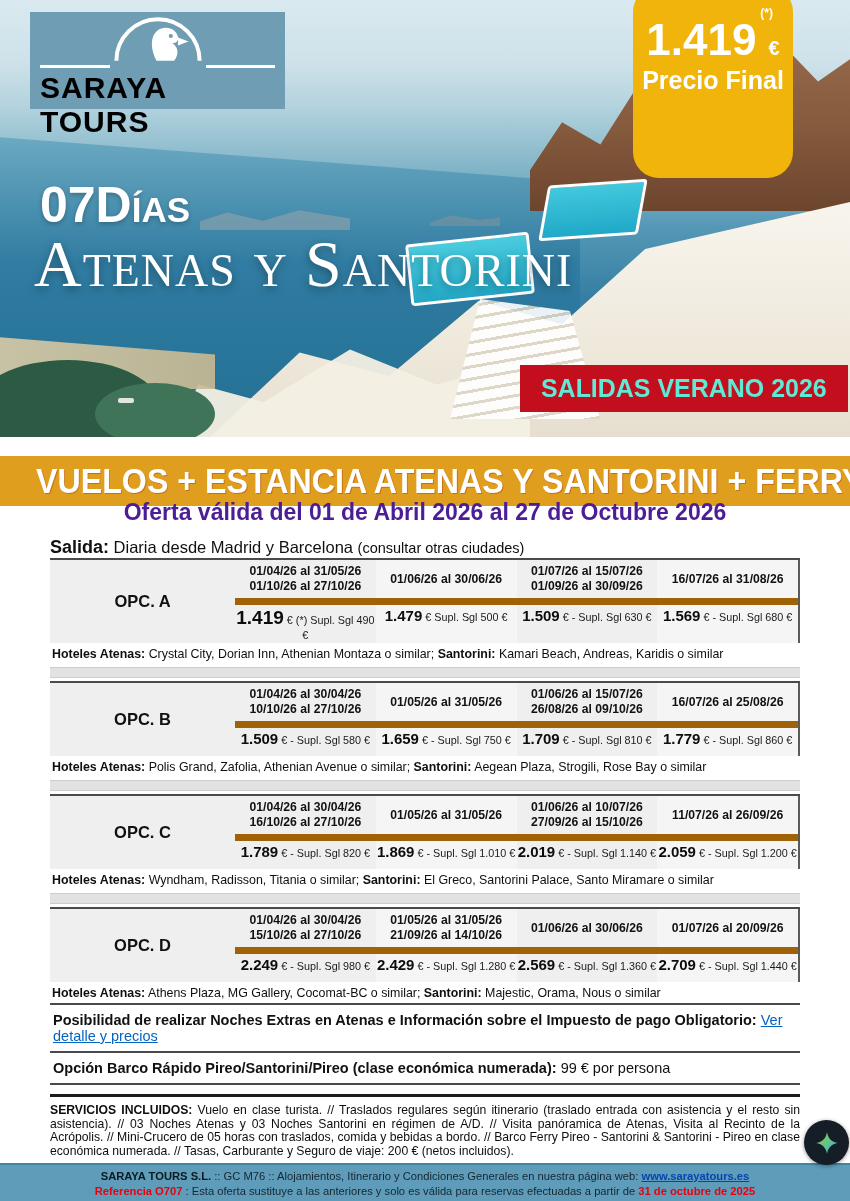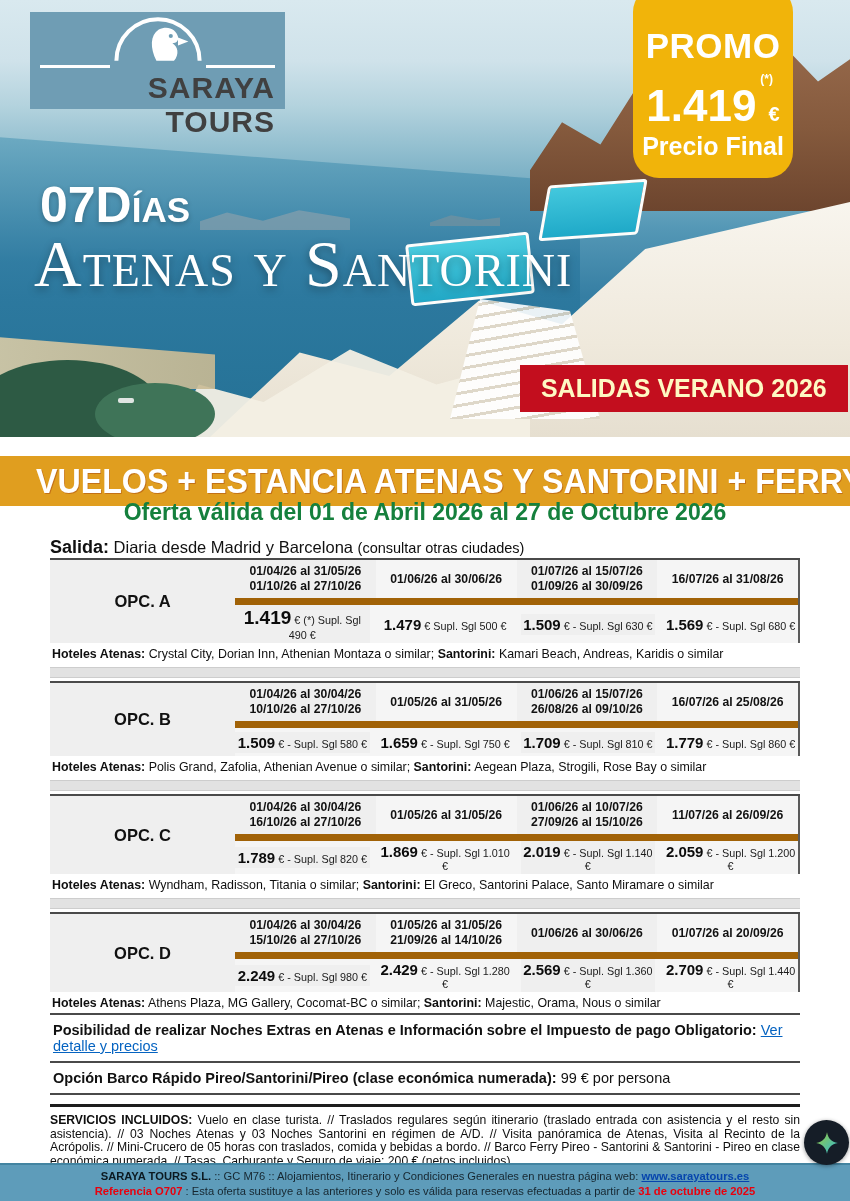--- a/index.html
+++ b/index.html
@@ -38,67 +38,67 @@
         background:linear-gradient(90deg,#d9cba6,#c9ba93);clip-path:polygon(0 28%,100% 52%,100% 100%,0 100%);opacity:.9;}
   .hero .green1{position:absolute;left:-25px;bottom:-18px;width:185px;height:95px;background:#2d5a44;border-radius:50%;}
   .hero .green2{position:absolute;left:95px;bottom:-8px;width:120px;height:62px;background:#3f7458;border-radius:50%;}
   .hero .boat{position:absolute;left:118px;top:398px;width:16px;height:5px;background:#f2f2f2;border-radius:2px;opacity:.9;}
 
   
   .logo-box{position:absolute;left:30px;top:12px;width:255px;height:97px;background:#6f9db4;
         display:flex;flex-direction:column;justify-content:flex-start;padding:6px 10px 0;box-sizing:border-box;}
   .logo-top{display:flex;align-items:flex-end;height:52px;}
   .logo-line{flex:1;height:3px;background:#fff;margin-bottom:2px;}
-  .logo-text{color:#404040;font-weight:bold;font-size:30px;letter-spacing:1px;text-align:right;margin-top:1px;}
+  .logo-text{color:#000000;font-weight:bold;font-size:30px;letter-spacing:1px;text-align:left;margin-top:1px;}
 
   
   .promo{position:absolute;left:633px;top:-14px;width:160px;height:192px;background:#f1b40a;
         border-radius:26px;color:#fff;text-align:center;box-sizing:border-box;padding-top:14px;}
   .promo-label{font-size:35px;font-weight:bold;margin-top:26px;letter-spacing:.5px;}
   .promo-star{font-size:12px;font-weight:bold;text-align:right;padding-right:20px;margin-top:6px;}
   .promo-price{font-size:44px;font-weight:bold;line-height:.9;}
   .promo-price .eur{font-size:20px;font-weight:bold;}
   .promo-final{font-size:25px;font-weight:bold;margin-top:6px;}
 
   
   .days{position:absolute;left:40px;top:176px;color:#fff;font-weight:bold;font-size:50px;
         font-variant:small-caps;text-shadow:0 2px 5px rgba(0,0,0,.25);}
   .main-title{position:absolute;left:34px;top:226px;color:#fff;font-family:Liberation Serif, serif;
         font-variant:small-caps;font-size:66px;letter-spacing:1px;white-space:nowrap;
         text-shadow:0 3px 8px rgba(0,0,0,.35);}
   .summer{position:absolute;left:520px;top:365px;width:328px;height:47px;background:#c30e1e;
-        color:#fef9c3;font-weight:bold;font-size:26px;display:flex;align-items:center;justify-content:center;}
+        color:#5eead4;font-weight:bold;font-size:26px;display:flex;align-items:center;justify-content:center;}
   .summer span{display:inline-block;transform:scaleX(.96);white-space:nowrap;}
 
   
   .strip{position:absolute;left:0;top:456px;width:850px;height:50px;background:#e09e1f;
         display:flex;align-items:center;justify-content:flex-start;color:#fff;font-weight:bold;font-size:35px;}
   .strip span{display:inline-block;transform:scaleX(.92);white-space:nowrap;
         text-shadow:1px 1px 0 rgba(140,30,10,.35);}
 
   
   .content{position:absolute;left:50px;top:487px;width:750px;}
-  .offer-title{text-align:center;font-weight:bold;font-size:23px;margin-top:12px;color:#15803d;}
+  .offer-title{text-align:center;font-weight:bold;font-size:23px;margin-top:12px;color:#4c1d95;}
   .salida{margin-top:11px;font-size:16.5px;}
   .salida b{font-size:18px;}
   .salida .note{font-size:14.5px;}
 
   .band{margin-top:10px;border-top:2px solid #8f8f8f;padding:6px 0 5px;text-align:center;font-size:13px;color:#0c0c0c;}
   .band b{font-size:13.2px;}
 
   .opt-block{border-top:2px solid #4a4a4a;}
   .opt-table{display:flex;background:#f5f5f5;}
   .opt-label{width:185px;display:flex;align-items:center;justify-content:center;
         font-weight:bold;font-size:16.5px;background:#efefef;}
   .opt-grid{flex:1;display:flex;flex-direction:column;border-right:2px solid #5a5a5a;}
   .date-row{display:flex;border-bottom:7px solid #a16207;min-height:38px;}
   .date-cell{width:25%;display:flex;flex-direction:column;justify-content:center;text-align:center;
         font-weight:bold;font-size:12.2px;line-height:1.22;padding:3px 2px;box-sizing:border-box;}
   .date-cell span{display:block;}
-  .price-row{display:flex;min-height:28px;align-items:center;gap:8px;}
+  .price-row{display:flex;min-height:28px;}
   .price-cell{width:25%;text-align:center;font-size:11px;padding:2px 0;box-sizing:border-box;}
   .date-cell:nth-child(odd),.price-cell:nth-child(odd){background:#efefef;}
   .amt{font-weight:bold;font-size:15px;color:#0c0c0c;}
   .amt.big{font-size:19px;}
   .rest{font-size:10.8px;color:#1a1a1a;}
   .hotels{background:#fff;padding:4px 2px 3px;font-size:12.4px;color:#0f0f0f;}
   .sep-bar{height:9px;background:#e2e2e2;border-top:1px solid #cdcdcd;border-bottom:1px solid #cdcdcd;margin:3px 0;}
 
   .row-link{border-top:2px solid #4a4a4a;border-bottom:2px solid #4a4a4a;padding:7px 3px;font-size:14.5px;}
   .row-link b{font-size:14.5px;}
@@ -152,21 +152,20 @@
           <circle cx="76" cy="27" r="2.6" fill="#6f9db4"></circle>
           <path d="M85 29 L 98 34 L 85 39 Z" fill="#ffffff"></path>
         </svg>
       </span>
       <div class="logo-line"></div>
     </div>
     <div class="logo-text">SARAYA TOURS</div>
   </div>
 
   <div class="promo">
-    <div class="promo-label">PROMO</div>
     <div class="promo-star">(*)</div>
     <div class="promo-price">
       <span>1.419</span>
       <span class="eur">€</span>
     </div>
     <div class="promo-final">Precio Final</div>
   </div>
 
   <div class="days">07Días</div>
   <div class="main-title">Atenas y Santorini</div>

